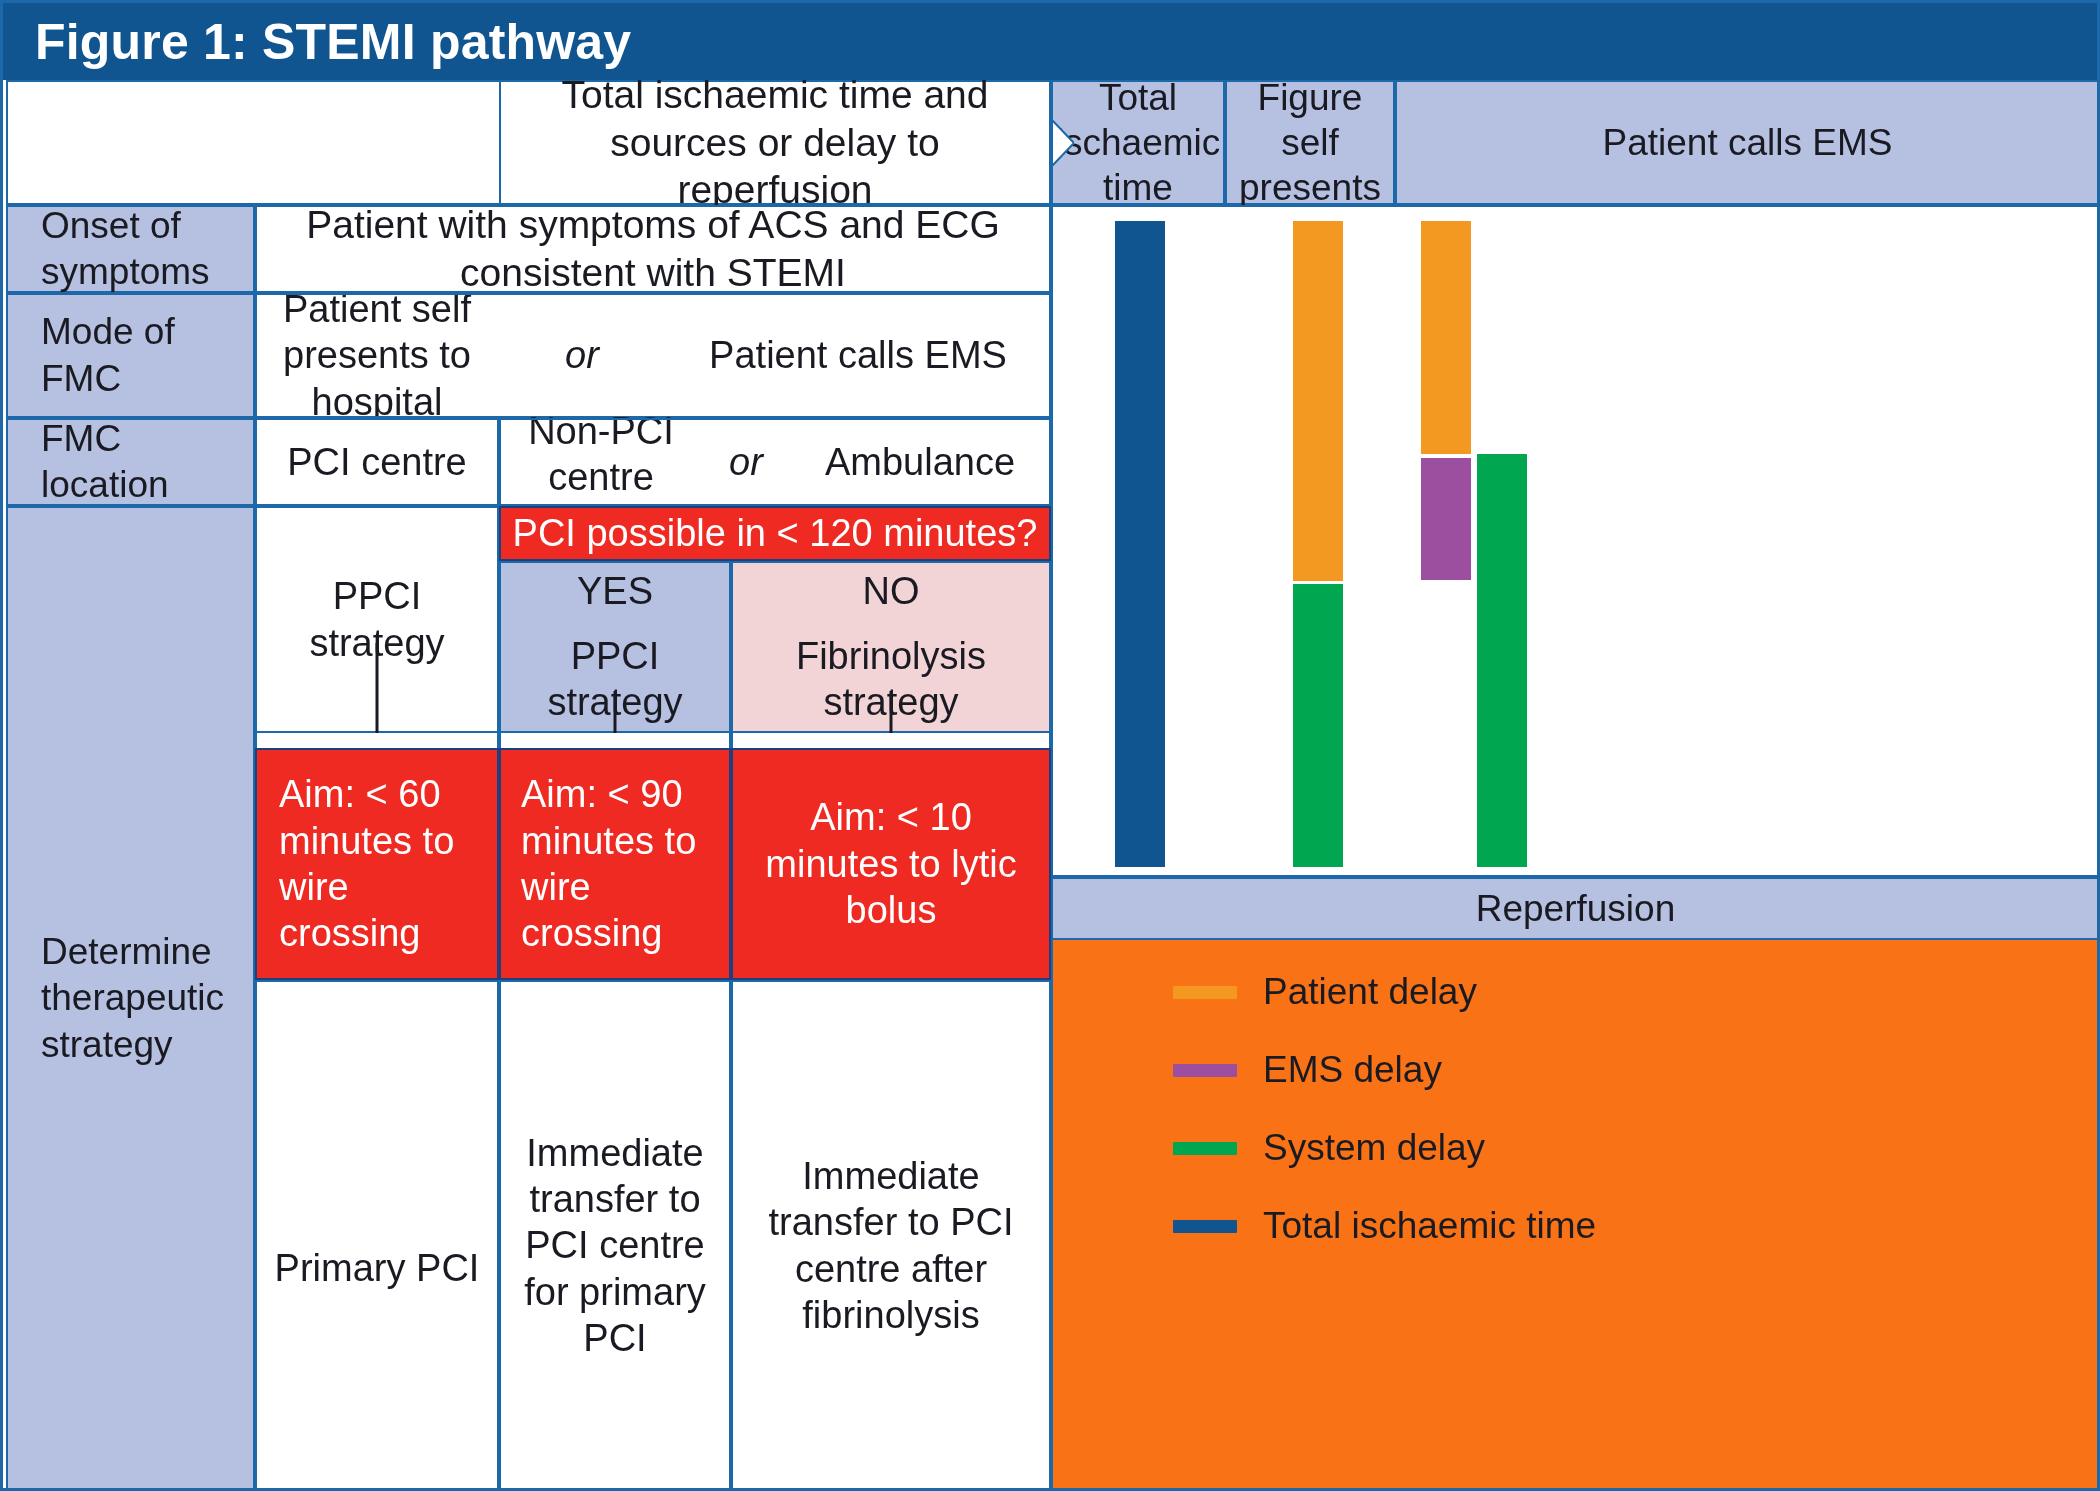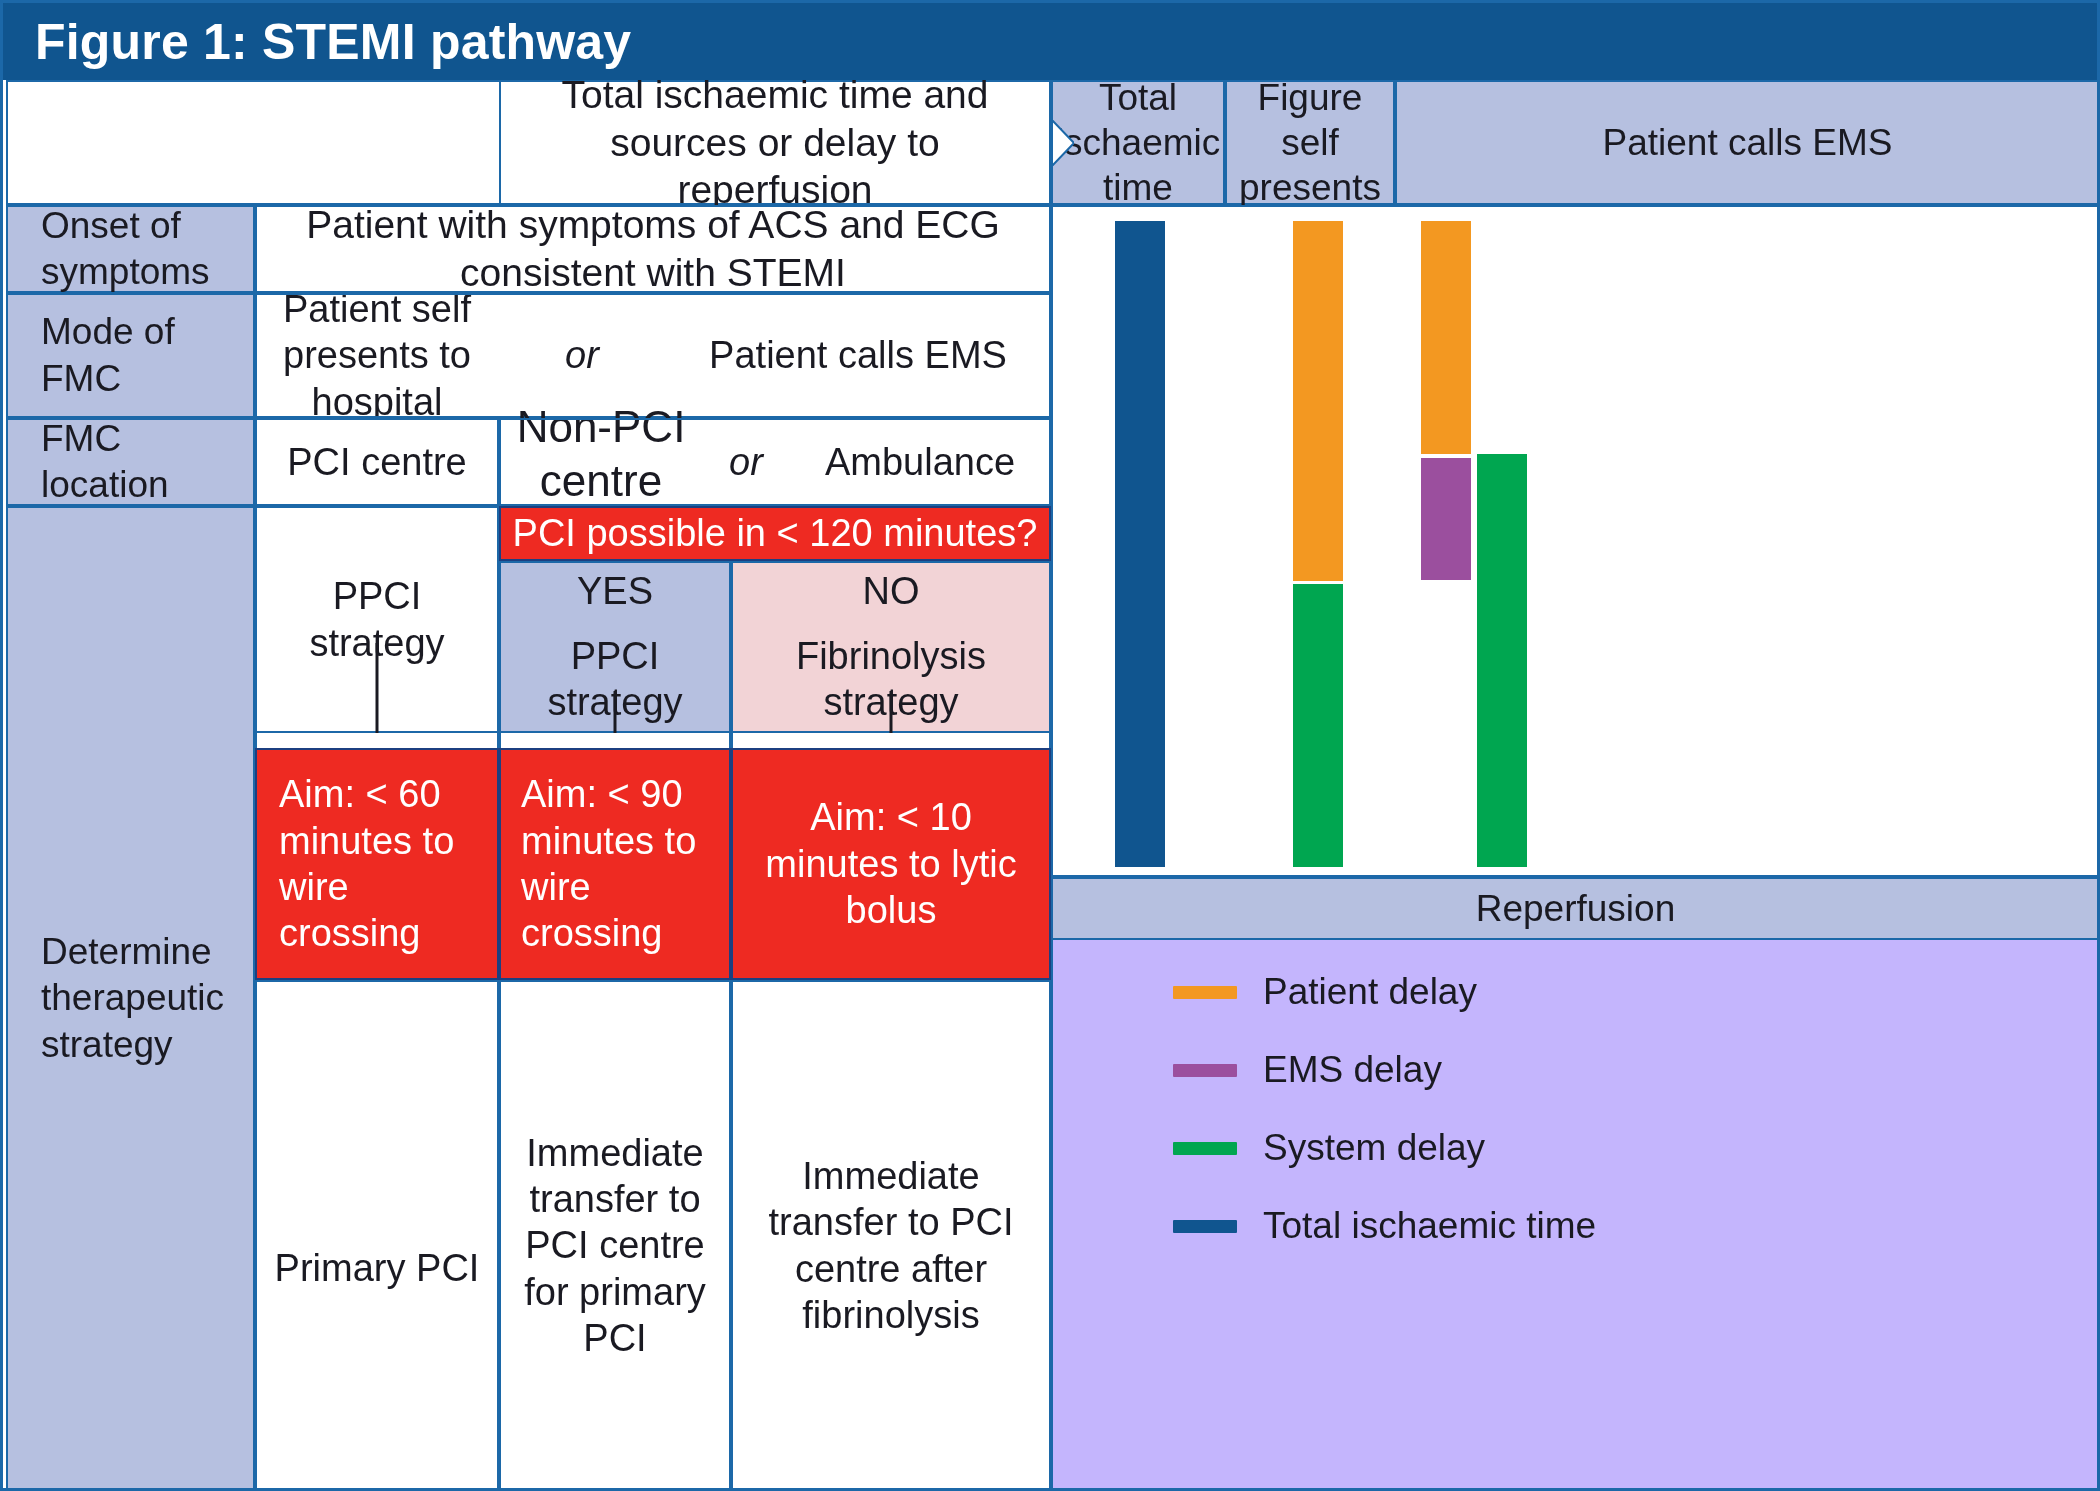--- a/index.html
+++ b/index.html
@@ -112,21 +112,21 @@
     align-items: center;
     justify-content: center;
     font-size: 37px;
     color: #1a1a22;
   }
   .legend-box {
     position: absolute;
     box-sizing: border-box;
     border: 2px solid #1c68a8;
     border-top: none;
-    background: #c4b5fd;
+    background: #f97316;
   }
   .legend-row {
     position: absolute;
     display: flex;
     align-items: center;
     height: 40px;
   }
   .legend-swatch {
     width: 64px;
     height: 13px;
@@ -190,21 +190,21 @@
     <span>Patient calls EMS</span>
   </div>
   <div class="cell" style="left:252px; top:290px; width:796px; height:125px; background:transparent; pointer-events:none;"></div>
 
   <div class="cell lilac left" style="left:3px; top:415px; width:249px; height:88px;">
     <span class="rowlabel">FMC location</span>
   </div>
   <div class="cell" style="left:252px; top:415px; width:244px; height:88px; font-size:38px;">
     <span>PCI centre</span>
   </div>
-  <div class="cell noborder" style="left:498px; top:417px; width:200px; height:68px; font-size:44px;">
+  <div class="cell noborder" style="left:498px; top:417px; width:200px; height:68px; font-size:38px;">
     <span>Non-PCI centre</span>
   </div>
   <div class="cell noborder italic" style="left:698px; top:417px; width:90px; height:84px; font-size:38px;">
     <span>or</span>
   </div>
   <div class="cell noborder" style="left:788px; top:417px; width:258px; height:84px; font-size:38px;">
     <span>Ambulance</span>
   </div>
   <div class="cell" style="left:496px; top:415px; width:552px; height:88px; background:transparent; pointer-events:none;"></div>
 

